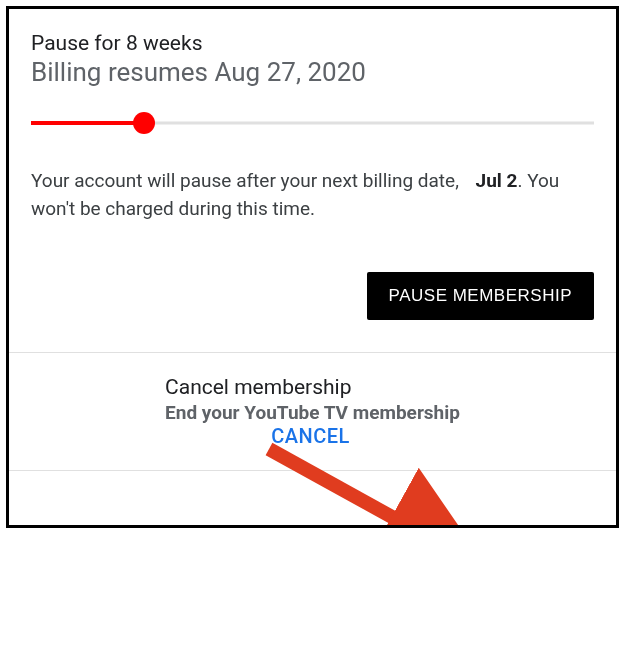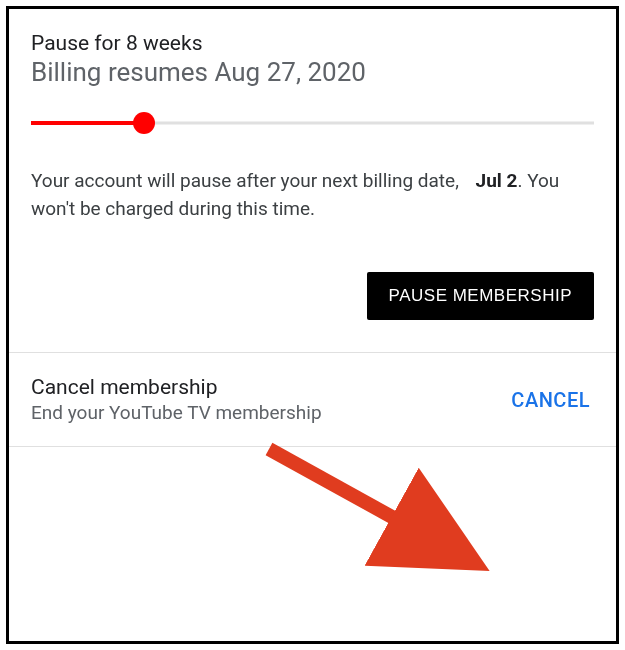--- a/index.html
+++ b/index.html
@@ -6,21 +6,21 @@
     body {
       font-family: Roboto, Arial, sans-serif;
       width: 625px;
       height: 650px;
       background: #fff;
       position: relative;
       padding: 6px;
     }
     .outer {
       border: 3px solid #000;
-      height: 638px;
+      height: 522px;
       padding: 0;
       overflow: hidden;
       position: relative;
     }
     .pause-section {
       padding: 22px 22px 20px 22px;
     }
     .pause-title {
       font-size: 21px;
       color: #202124;
@@ -91,31 +91,33 @@
     }
     .divider {
       border-top: 1px solid #e0e0e0;
     }
     .cancel-section {
       padding: 22px 22px 22px 22px;
       display: flex;
       justify-content: space-between;
       align-items: center;
       border-bottom: 1px solid #e0e0e0;
+      flex-direction: column;
     }
     .cancel-left { }
     .cancel-title {
       font-size: 21px;
       color: #202124;
       font-weight: 400;
     }
     .cancel-sub {
       font-size: 19px;
       color: #5f6368;
       margin-top: 2px;
+      font-weight: bold;
     }
     .cancel-link {
       color: #1a73e8;
       font-weight: 500;
       font-size: 20px;
       letter-spacing: 0.5px;
       cursor: pointer;
       padding-right: 4px;
     }
     .arrow-overlay {

